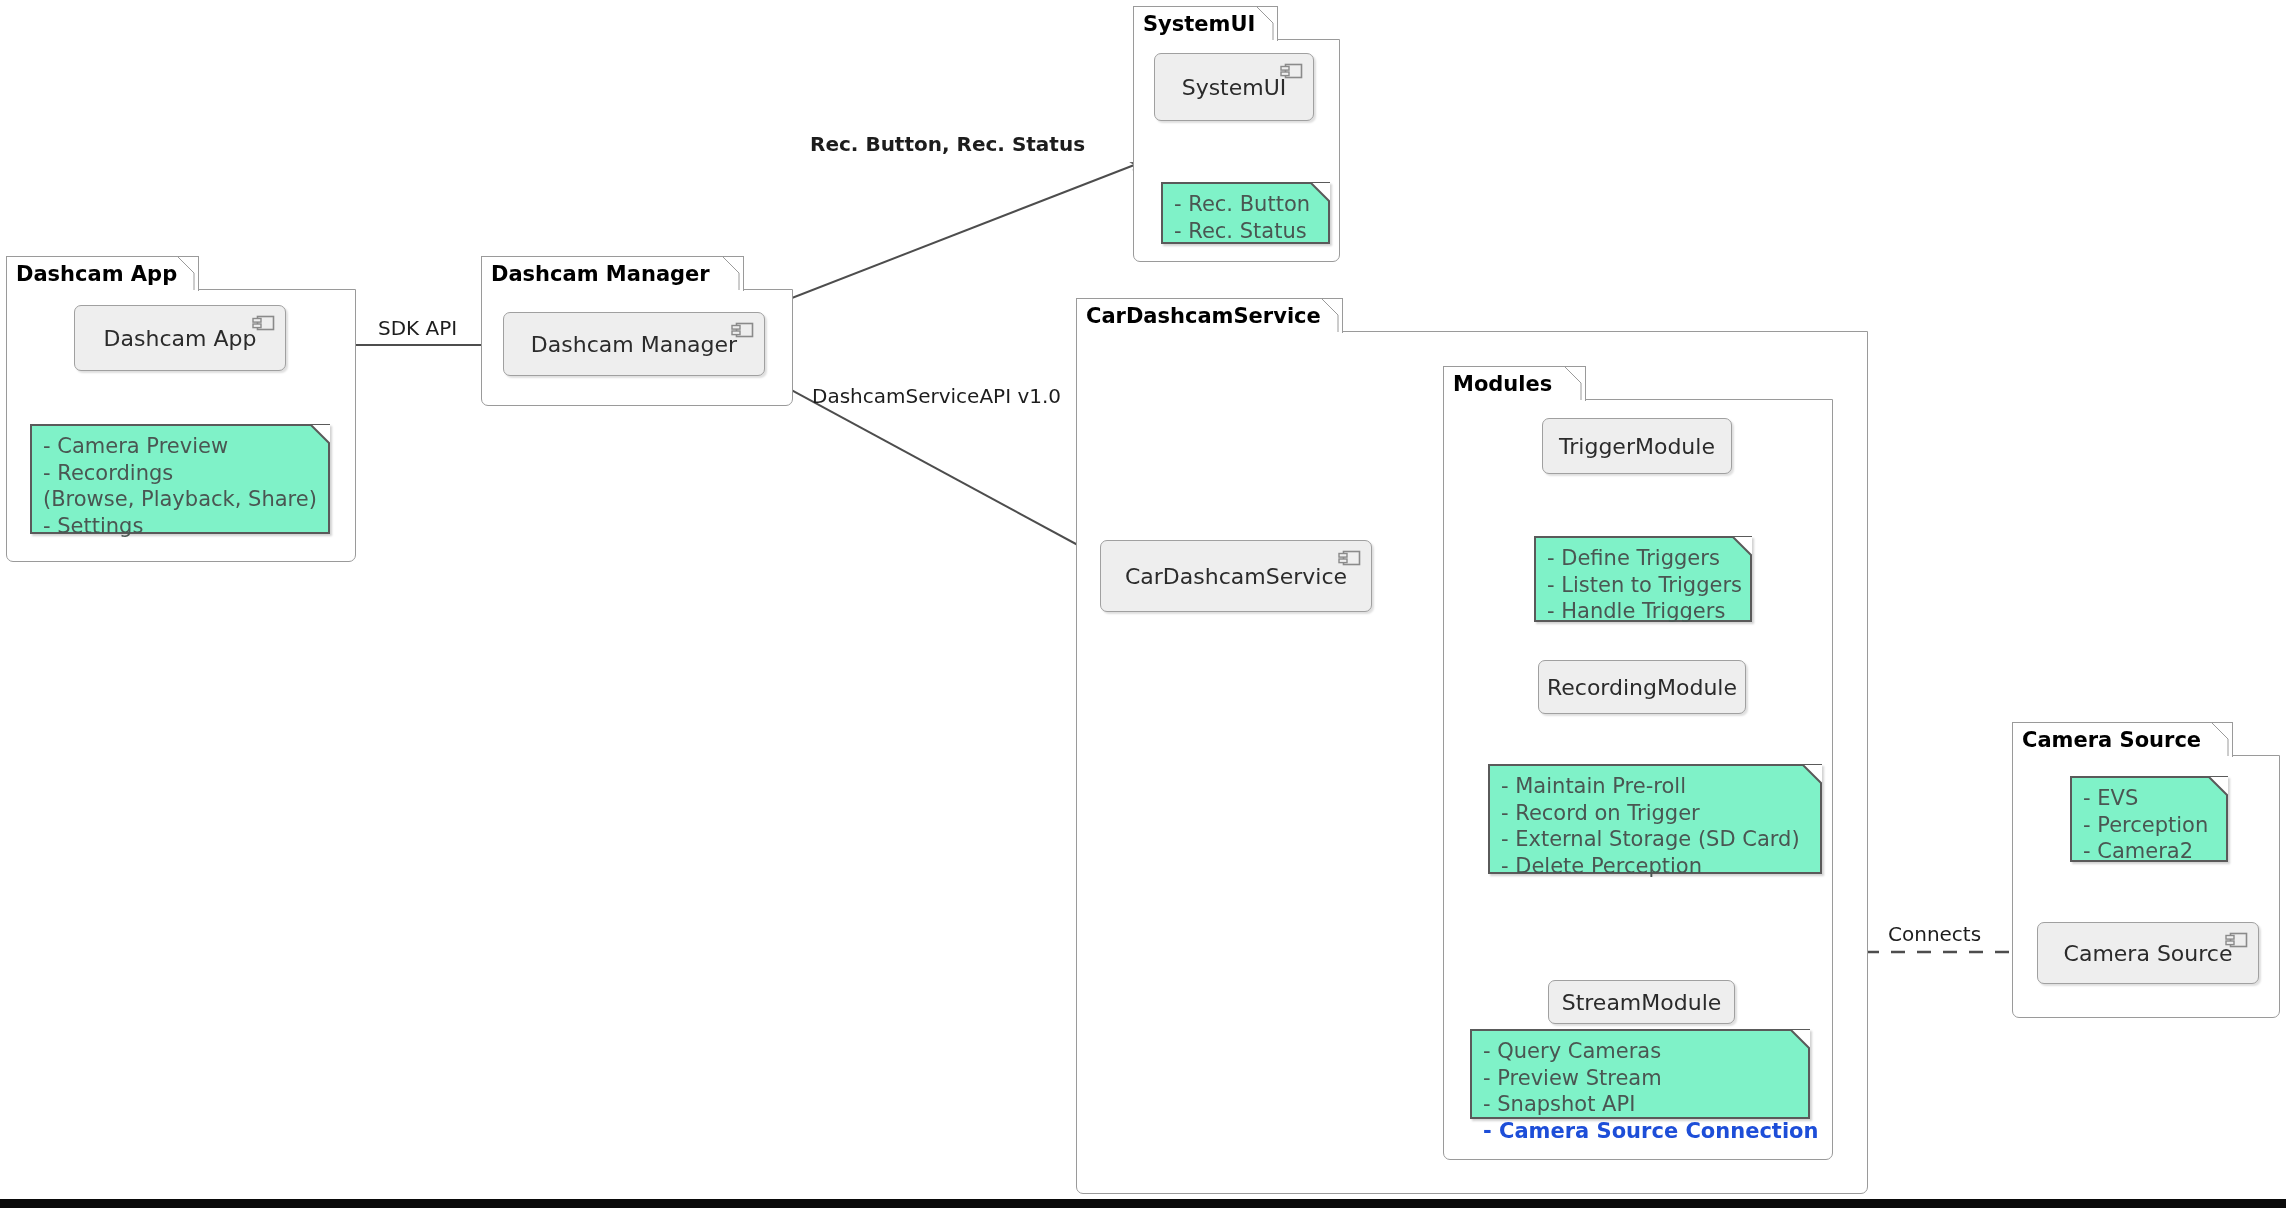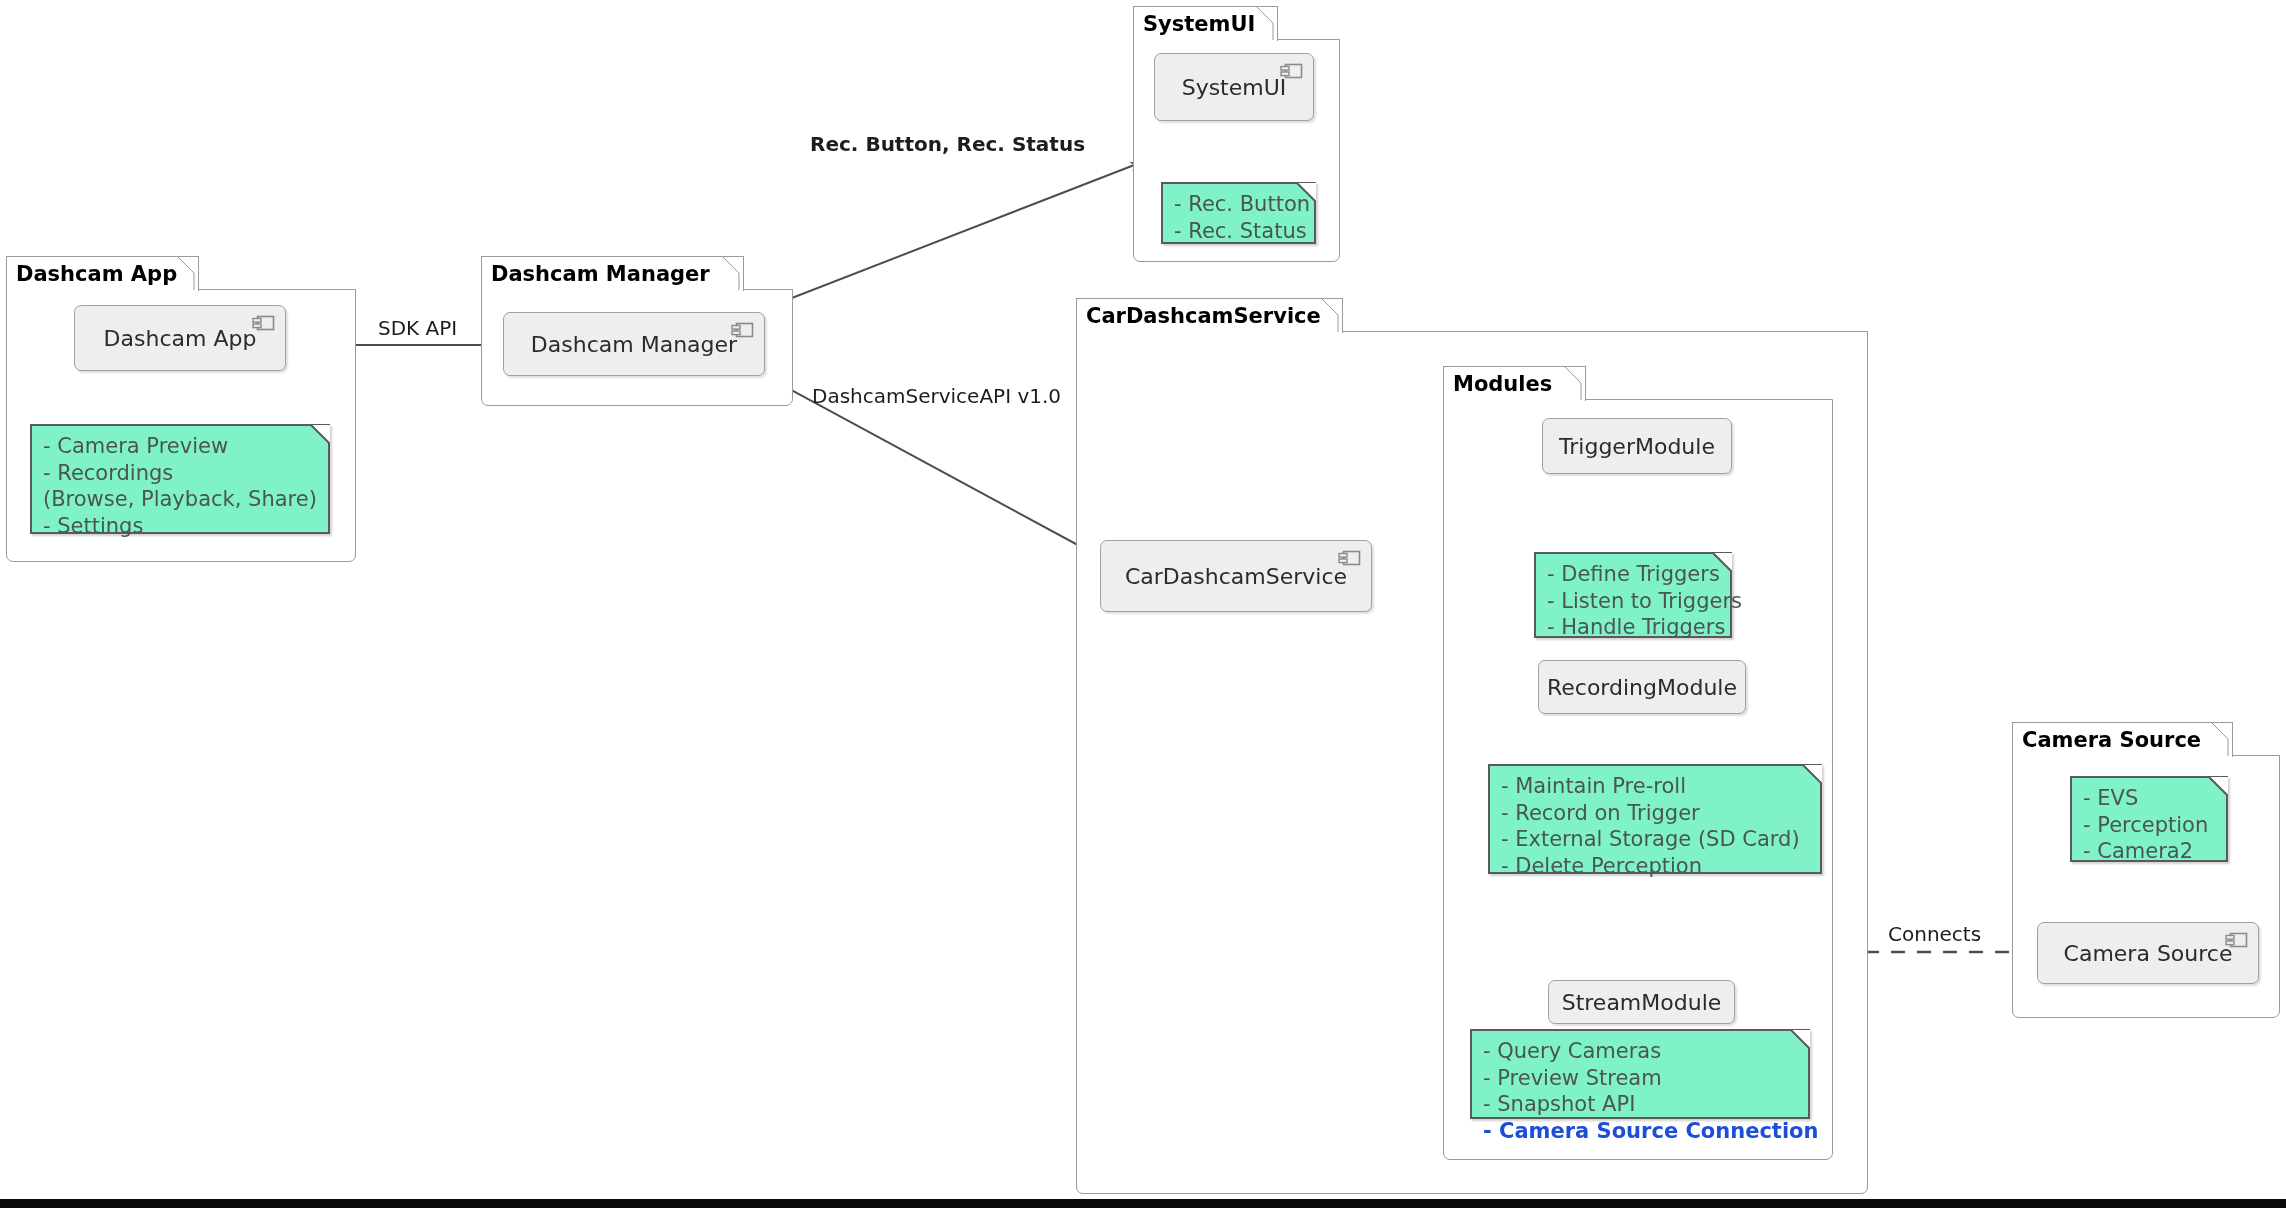--- a/index.html
+++ b/index.html
@@ -174,21 +174,21 @@
 
 <div class="comp" style="left:1154px;top:53px;width:160px;height:68px;">
   <span class="comp-label">SystemUI</span>
   <svg class="comp-icon" viewBox="0 0 23 16">
     <rect x="5.5" y="1.5" width="16" height="13" fill="#eeeeee" stroke="#8a8a8a" stroke-width="1.6"></rect>
     <rect x="1" y="3.5" width="8" height="3.6" fill="#eeeeee" stroke="#8a8a8a" stroke-width="1.4"></rect>
     <rect x="1" y="9" width="8" height="3.6" fill="#eeeeee" stroke="#8a8a8a" stroke-width="1.4"></rect>
   </svg>
 </div>
 
-<div class="note" style="left:1161px;top:182px;width:155px;height:62px;">
+<div class="note" style="left:1161px;top:182px;width:169px;height:62px;">
   <div class="note-line">- Rec. Button</div>
   <div class="note-line">- Rec. Status</div>
   <svg class="note-fold" viewBox="0 0 20 20">
     <path d="M0,0 L20,0 L20,20 Z" fill="#ffffff" stroke="none"></path>
     <path d="M0,0 L20,20 M0,0 L20,0" fill="none" stroke="#5a5a5a" stroke-width="2"></path>
   </svg>
 </div>
 
 <div class="pkg" style="left:1076px;top:298px;width:792px;height:896px;">
   <div class="pkg-tab" style="width:246px;">
@@ -217,21 +217,21 @@
   <svg class="pkg-tab-slant" style="left:121px;" viewBox="0 0 18 34">
     <path d="M0,0 L17,17 L17,34 L0,34 Z" fill="#ffffff" stroke="none"></path>
     <path d="M0,0 L17,17 L17,34" fill="none" stroke="#9a9a9a" stroke-width="1"></path>
   </svg>
   <div class="pkg-body" style="top:33px;width:390px;height:761px;"></div>
 </div>
 
 <div class="comp" style="left:1542px;top:418px;width:190px;height:56px;text-align:center;">
   <span class="comp-label">TriggerModule</span>
 </div>
-<div class="note" style="left:1534px;top:552px;width:198px;height:86px;">
+<div class="note" style="left:1534px;top:536px;width:218px;height:86px;">
   <div class="note-line">- Define Triggers</div>
   <div class="note-line">- Listen to Triggers</div>
   <div class="note-line">- Handle Triggers</div>
   <svg class="note-fold" viewBox="0 0 20 20">
     <path d="M0,0 L20,0 L20,20 Z" fill="#ffffff" stroke="none"></path>
     <path d="M0,0 L20,20 M0,0 L20,0" fill="none" stroke="#5a5a5a" stroke-width="2"></path>
   </svg>
 </div>
 
 <div class="comp" style="left:1538px;top:660px;width:208px;height:54px;">

